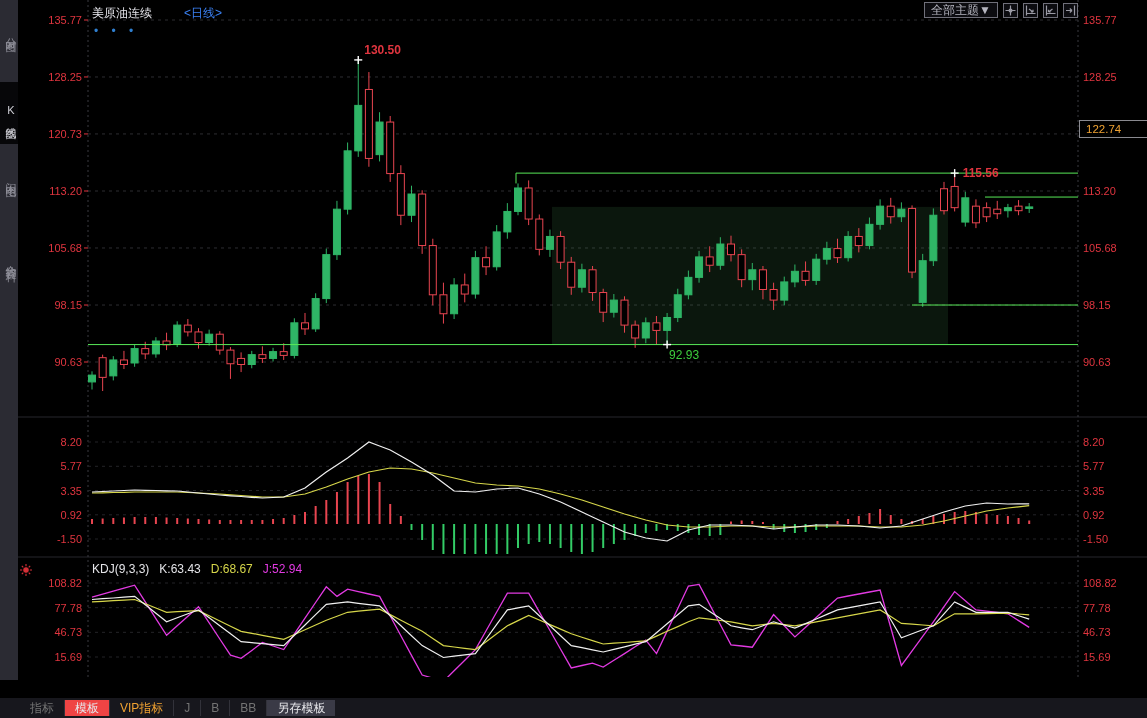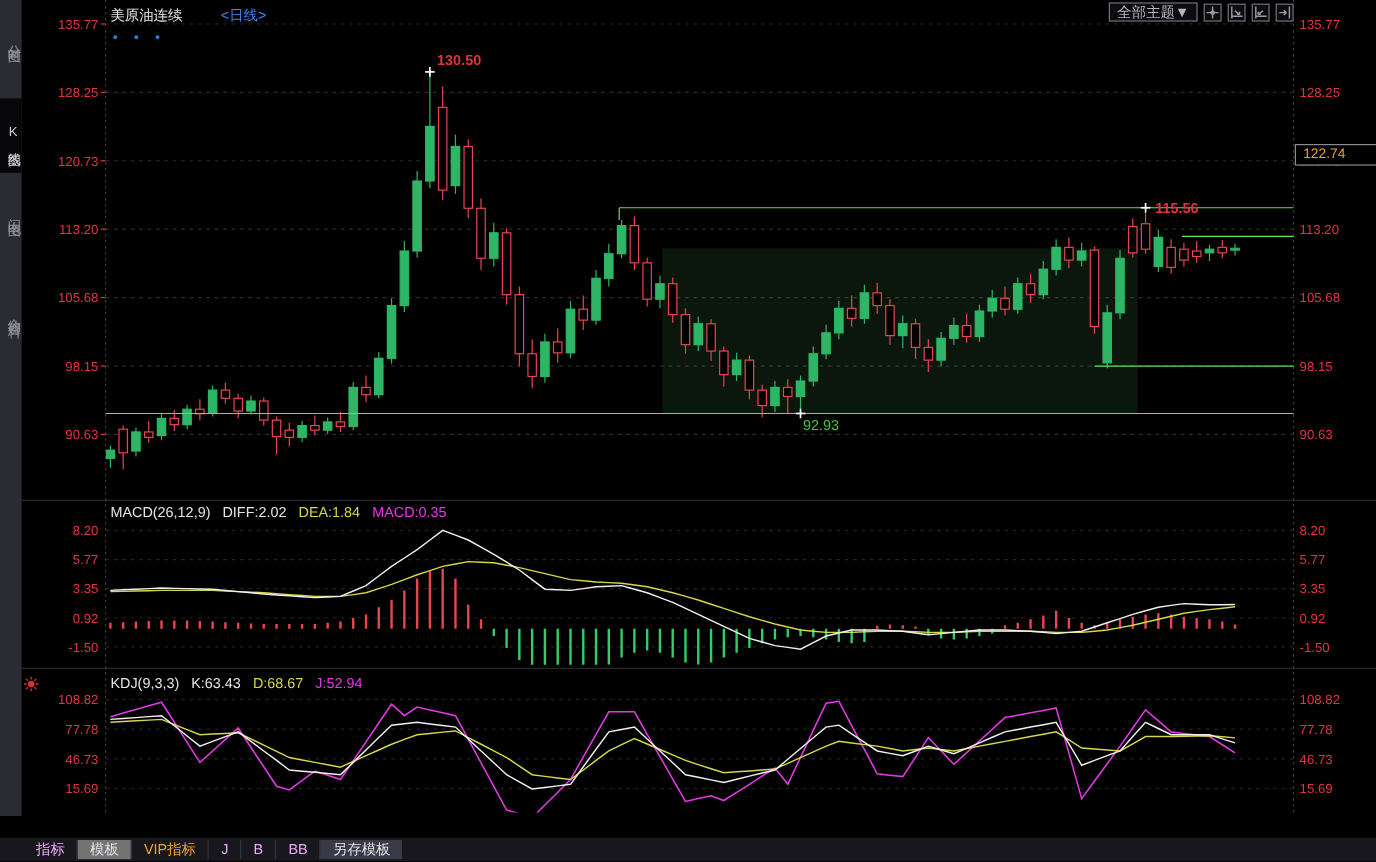--- a/index.html
+++ b/index.html
@@ -34,23 +34,23 @@
   .date-bar{position:absolute;left:18px;top:679px;width:1129px;height:19px;background:#050507;
             border-top:1px solid #34343c;border-bottom:1px solid #34343c;box-sizing:border-box;}
   .period-box{position:absolute;left:0;top:0;width:72px;height:18px;border-right:1px solid #34343c;
               color:#f0a232;font-size:12px;line-height:18px;text-align:center;cursor:pointer;}
   .date-label{position:absolute;top:2px;color:#9a9aa2;font-size:12px;}
   .date-label.hl{color:#f0a232;background:#2a2a33;border:1px solid #55555f;
                  padding:0 6px;line-height:14px;top:1px;}
   
   .tab-bar{position:absolute;left:0;top:698px;width:1147px;height:20px;background:#17171d;
            display:flex;align-items:center;padding-left:20px;box-sizing:border-box;}
-  .tab{color:#f0abfc;font-size:12px;line-height:16px;padding:0 10px;border-left:1px solid #32323a;cursor:pointer;}
+  .tab{color:#737373;font-size:12px;line-height:16px;padding:0 10px;border-left:1px solid #32323a;cursor:pointer;}
   .tab:first-child{border-left:none;}
-  .tab.sel{background:#737373;color:#e6e6ea;}
+  .tab.sel{background:#ef4444;color:#e6e6ea;}
   .tab.accent{color:#f0a232;text-align:right;}
   .tab.boxed{background:#3a3a46;color:#e6e6ea;}
   svg text{font-family:"Liberation Sans","DejaVu Sans",sans-serif;}
 </style>
 </head>
 <body>
 
 <div id="app">
 
   <svg id="chart-svg" width="1147" height="718" viewBox="0 0 1147 718" style="position:absolute;left:0;top:0;">
@@ -455,23 +455,20 @@
     </button>
     <button class="icon-btn">
       <svg width="11" height="11" viewBox="0 0 11 11">
           <g stroke="#9a9aa4" stroke-width="1.2" fill="none">
             <path d="M9.5 0.5v10M1 5.5h6M7 5.5L4.8 3.5M7 5.5L4.8 7.5"></path>
           </g>
         </svg>
     </button>
   </div>
 
-  <div class="ind-header" style="top:420px;">
-    <span class="w">MACD(26,12,9)</span><span class="w">DIFF:2.02</span><span class="y">DEA:1.84</span><span class="m">MACD:0.35</span>
-  </div>
 
   <div class="ind-header" style="top:562px;">
     <span class="w">KDJ(9,3,3)</span><span class="w">K:63.43</span><span class="y">D:68.67</span><span class="m">J:52.94</span>
   </div>
   <div class="sun-icon">
     <svg width="14" height="14" viewBox="0 0 14 14">
         <g stroke="#d83038" stroke-width="1.1">
           <circle cx="7" cy="7" r="2.2" fill="#d83038"></circle>
           <path d="M7 1v2.2M7 10.8V13M1 7h2.2M10.8 7H13M2.8 2.8l1.5 1.5M9.7 9.7l1.5 1.5M11.2 2.8L9.7 4.3M4.3 9.7l-1.5 1.5" fill="none"></path>
         </g>

